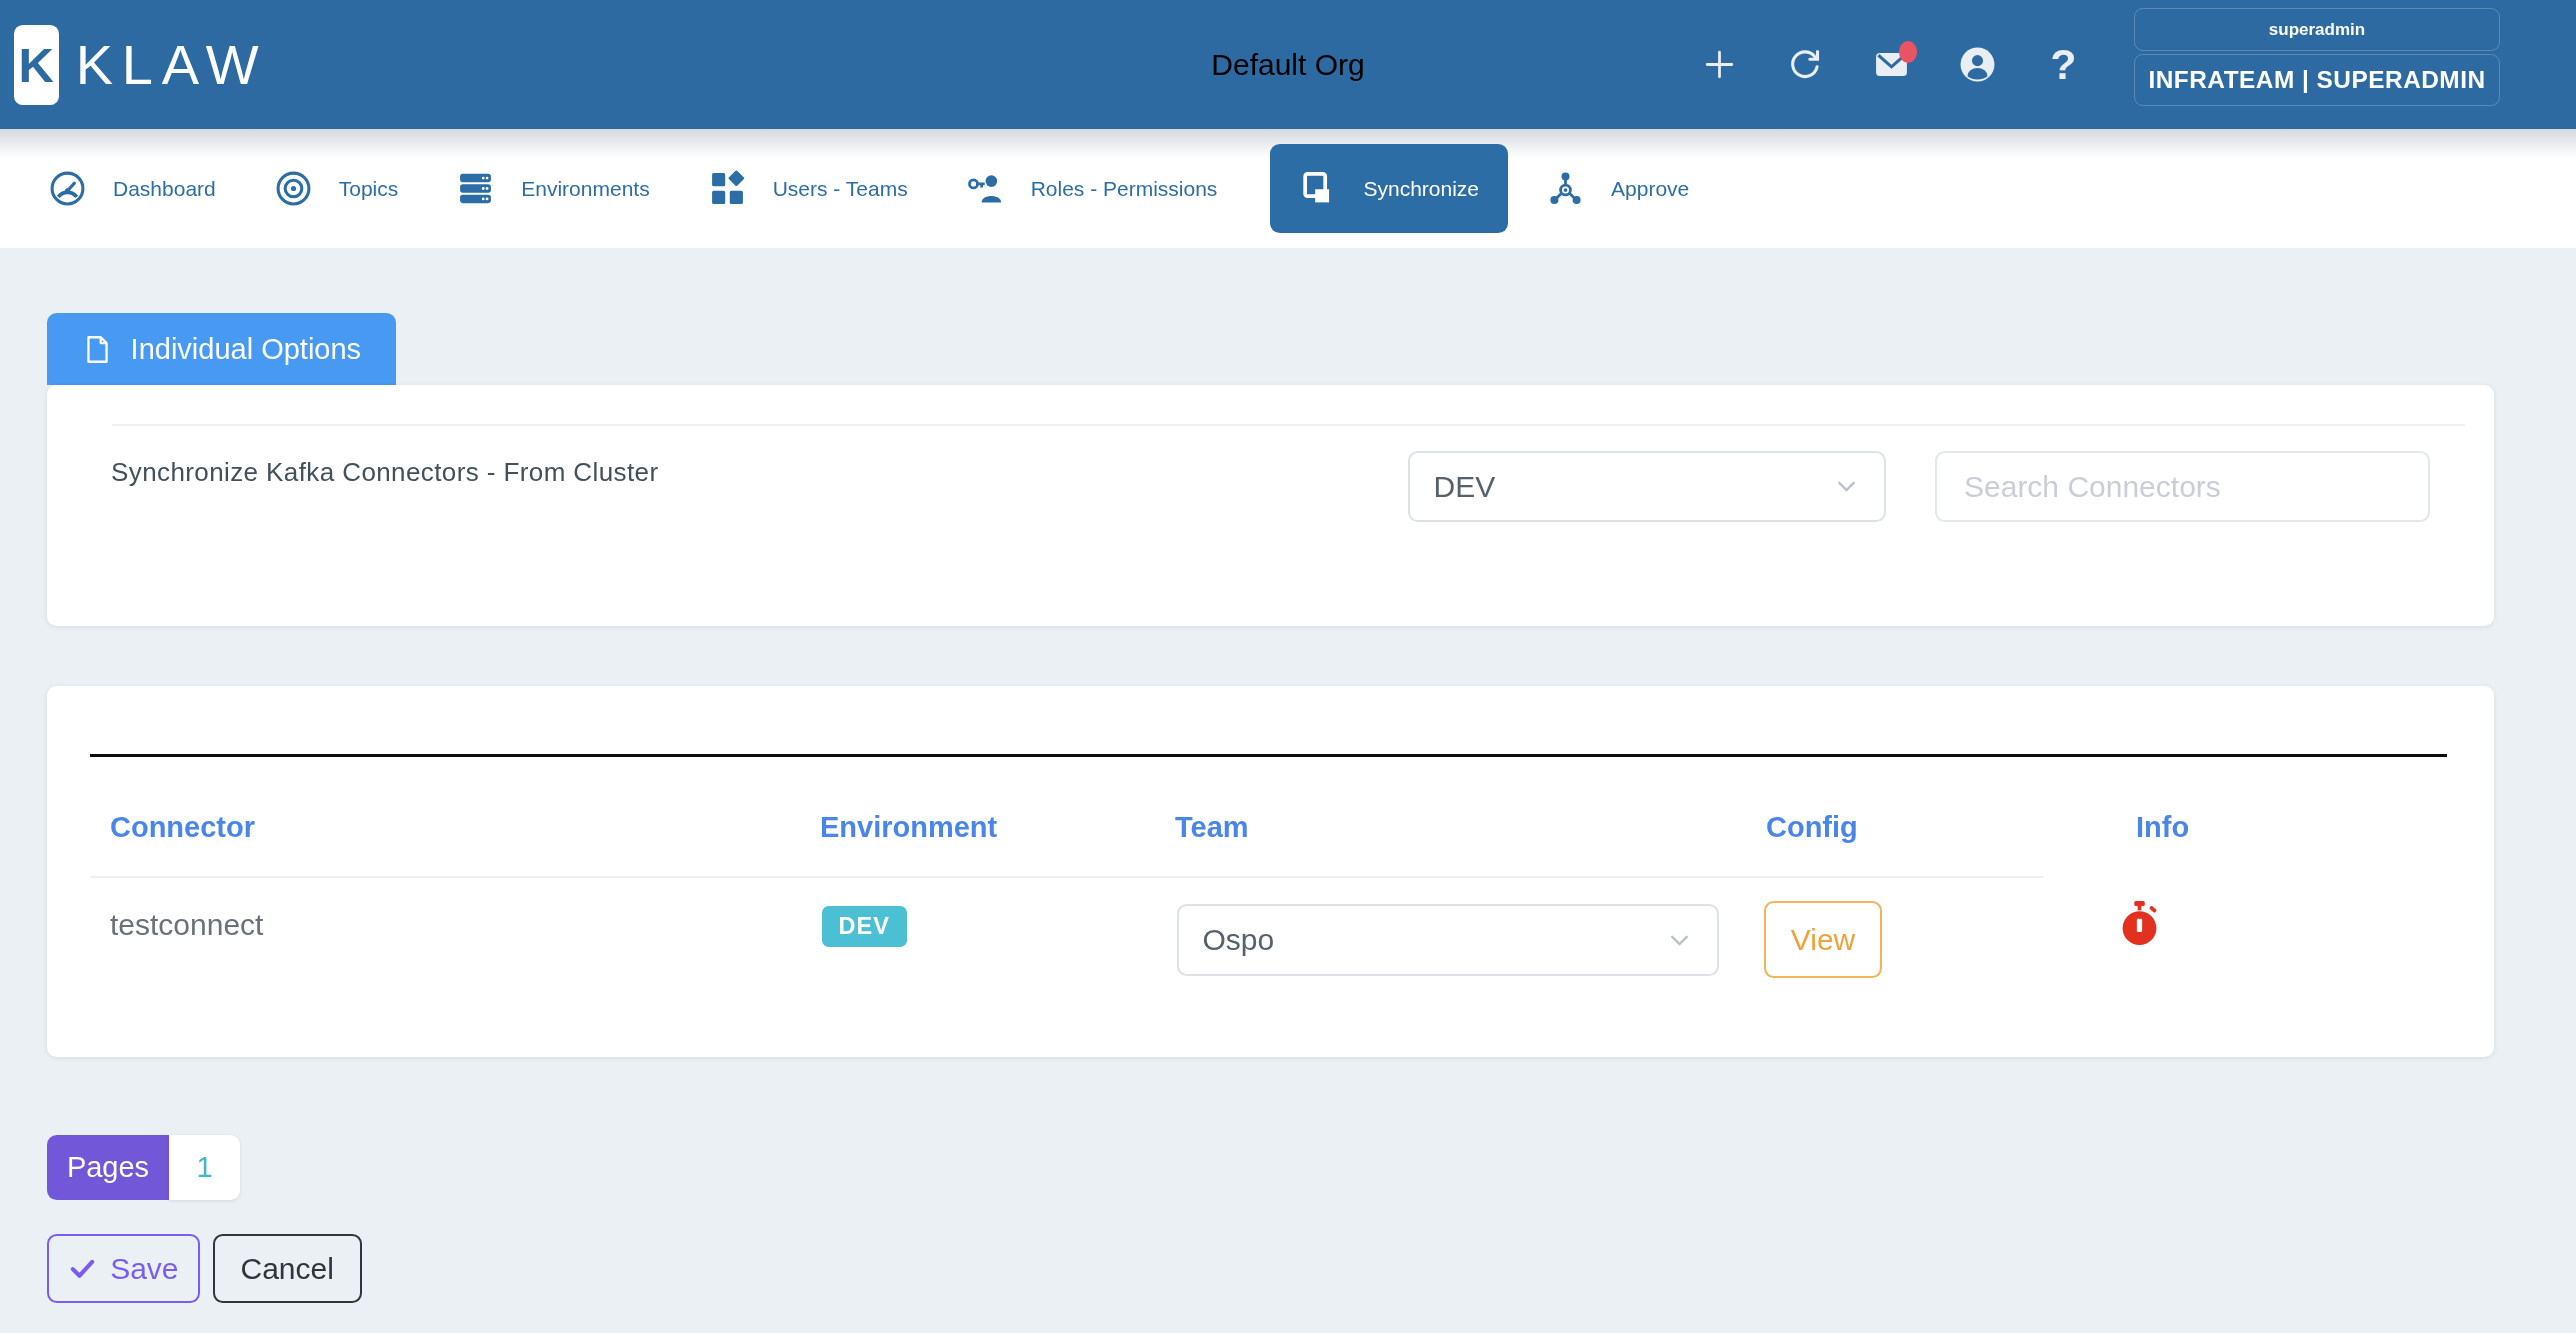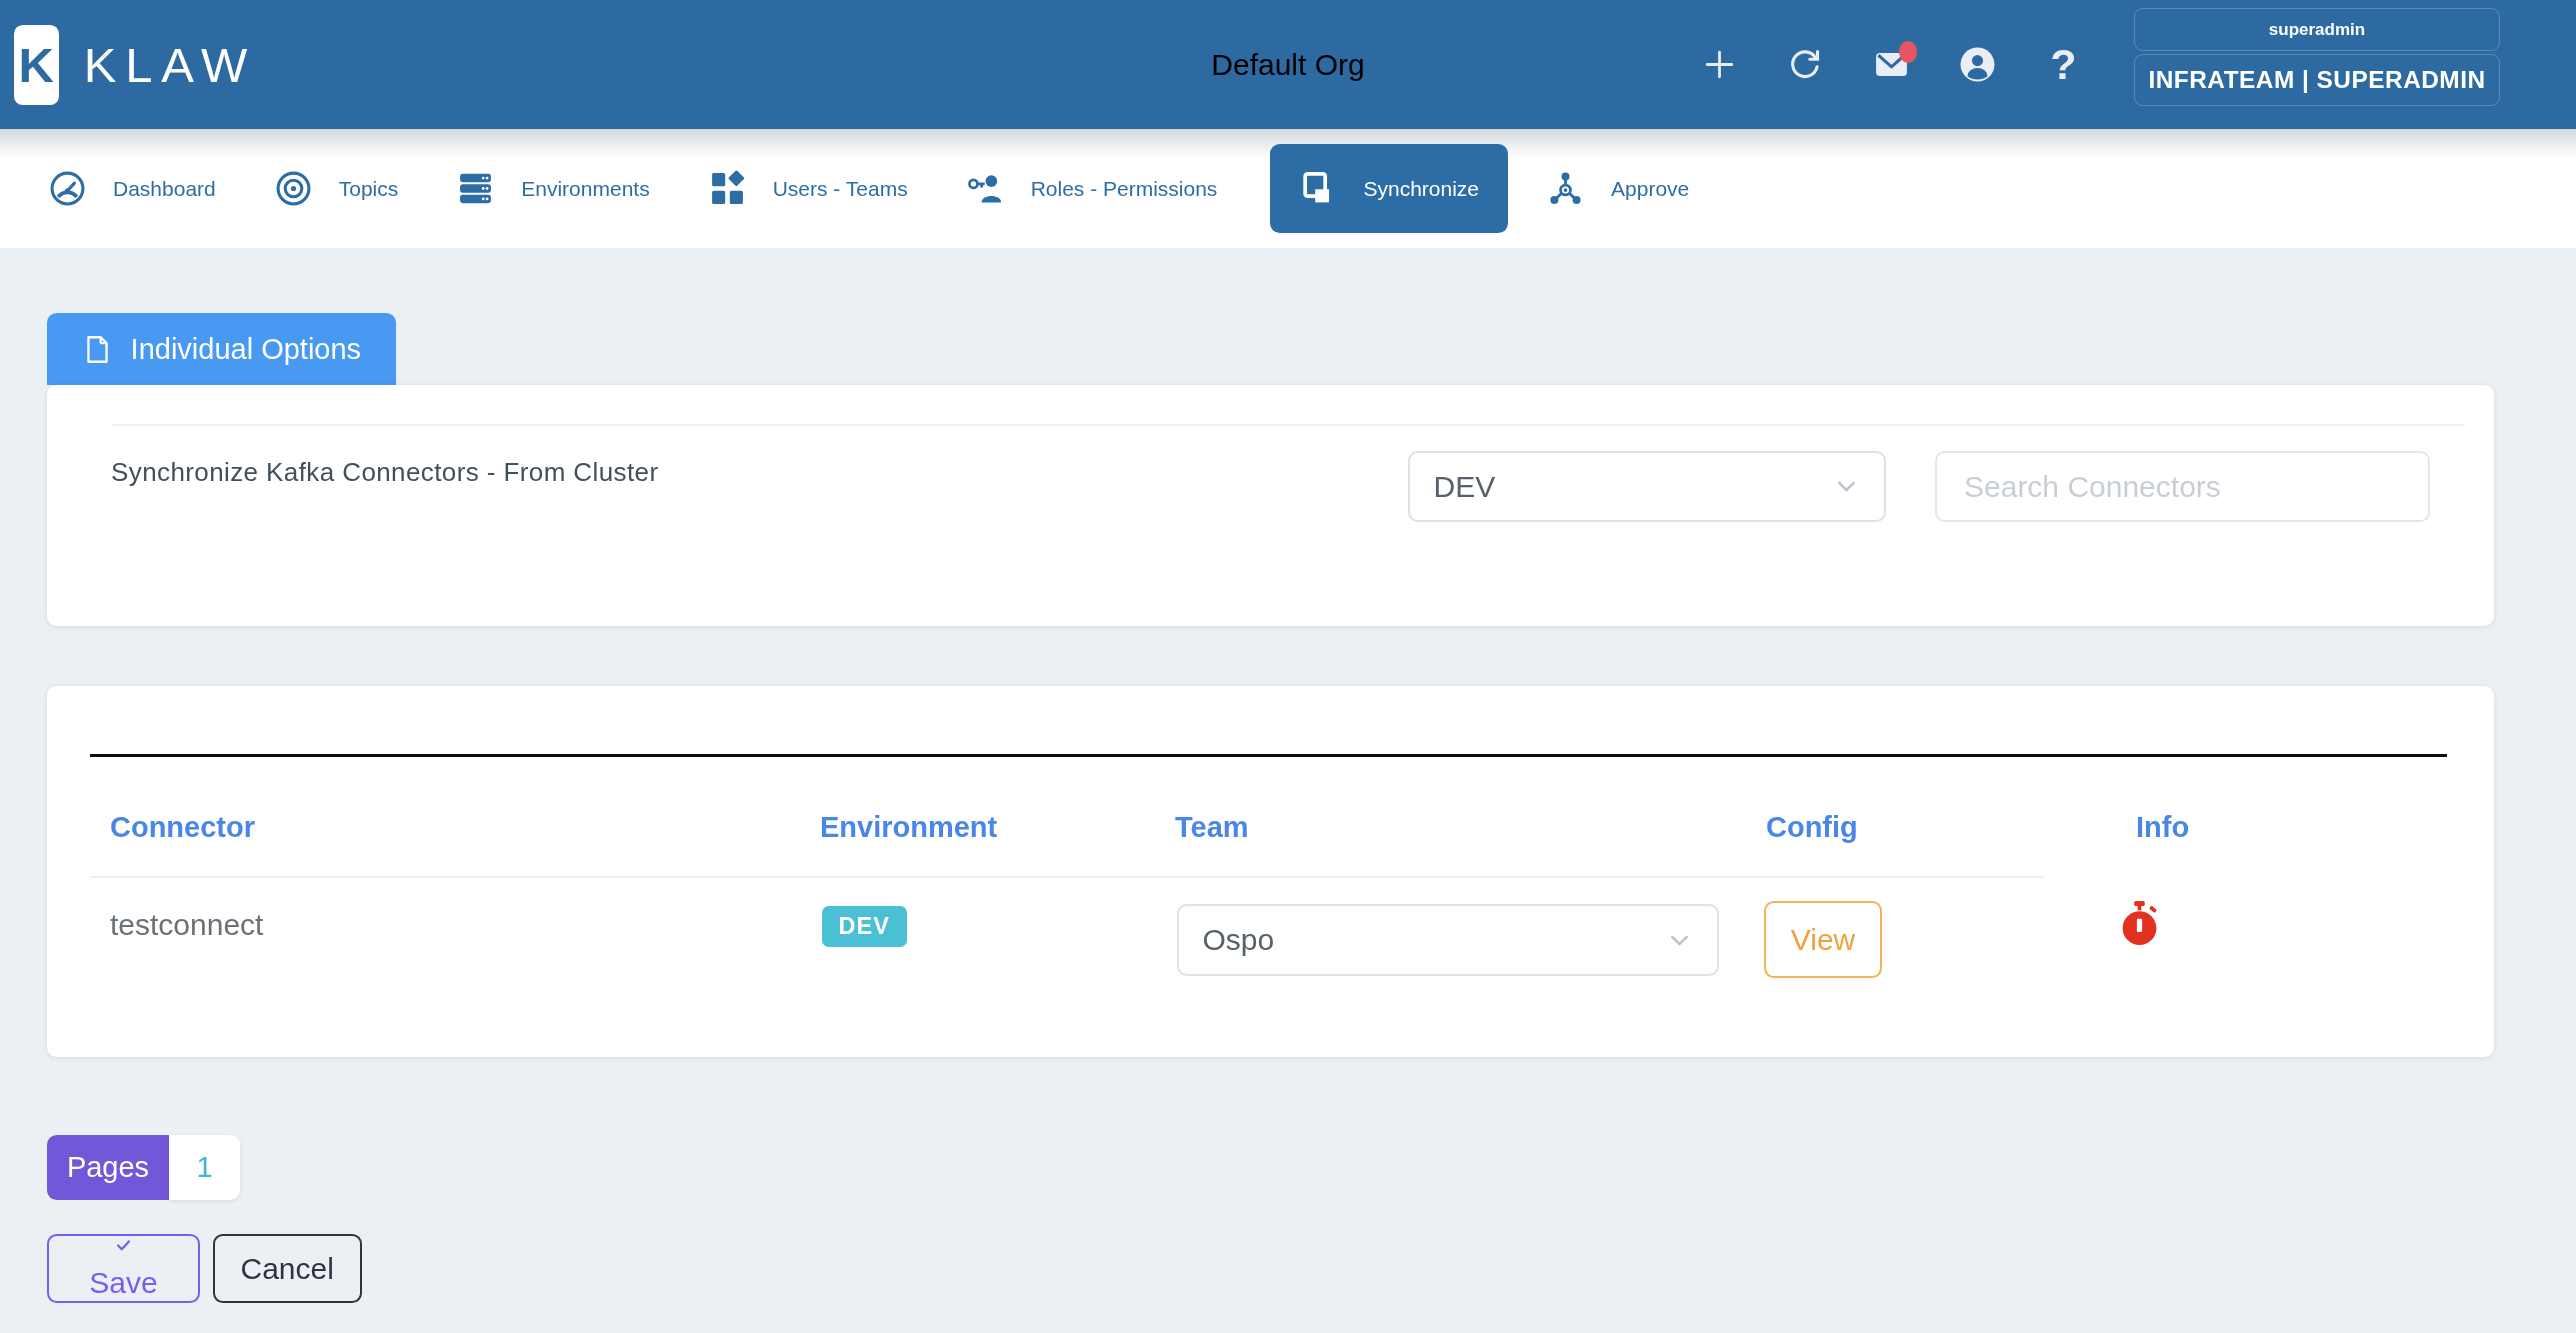--- a/index.html
+++ b/index.html
@@ -4,21 +4,21 @@
 <style>
   html,body { margin:0; padding:0; }
   body { font-family:"Liberation Sans", sans-serif; background:#ebf0f4; }
   .app { width:2576px; height:1334px; position:relative; overflow:hidden; background:#ebf0f4; }
 
   
   .header { height:129px; background:#2d6aa2; position:relative; display:flex; align-items:center; }
   .logo { width:45px; height:80px; margin-left:13.7px; background:#ffffff; border-radius:8.8px;
           display:flex; align-items:center; justify-content:center; color:#2d6aa2;
           font-weight:700; font-size:49px; }
-  .brand { color:#ffffff; font-size:49px; letter-spacing:8.8px; margin-left:25px; font-weight:400; }
+  .brand { color:#ffffff; font-size:56px; letter-spacing:8.8px; margin-left:17px; font-weight:400; }
   .org-title { position:absolute; left:50%; top:50%; transform:translate(-50%,-50%);
                color:#000000; font-size:30px; font-weight:500; }
   .header-icons { position:absolute; left:1700px; top:0; height:100%; display:flex; align-items:center; gap:47px; }
   .hicon { width:39px; height:39px; display:flex; align-items:center; justify-content:center;
            color:#e9eef4; position:relative; cursor:pointer; }
   .hicon svg { width:37px; height:37px; }
   .mail-dot { position:absolute; top:-3.9px; right:-5.9px; width:17.6px; height:21.5px; border-radius:50%;
               background:#e85464; }
   .help-glyph { font-size:43px; font-weight:700; color:#e9eef4; line-height:1; }
   .user-box { position:absolute; right:76px; top:7.8px; width:366px; }
@@ -75,21 +75,21 @@
   .pages-row { margin-top:78px; display:flex; }
   .pages-label { background:#7257d8; color:#ffffff; font-size:29px; width:122px; height:65px;
                  display:flex; align-items:center; justify-content:center; border-radius:9.8px 0 0 9.8px; }
   .page-num { background:#ffffff; color:#3fb8cc; font-size:29px; width:71px; height:65px;
               display:flex; align-items:center; justify-content:center; border-radius:0 9.8px 9.8px 0;
               box-shadow:0 1px 3.9px rgba(0,0,0,0.10); cursor:pointer; }
 
   .actions-row { margin-top:34px; display:flex; gap:12.7px; }
   .btn { border-radius:9.8px; height:69px; font-size:30px; display:flex; align-items:center;
          justify-content:center; gap:12.7px; background:transparent; cursor:pointer;
-         font-family:"Liberation Sans", sans-serif; box-sizing:border-box;flex-direction:column; }
+         font-family:"Liberation Sans", sans-serif; box-sizing:border-box; }
   .save-btn { border:2px solid #7a5cf0; color:#7a5cf0; width:153px; }
   .cancel-btn { border:2px solid #2f353c; color:#2f353c; width:149px; }
 </style>
 </head>
 <body>
 
 <div class="app">
 
   <div class="header">
     <div class="logo">

